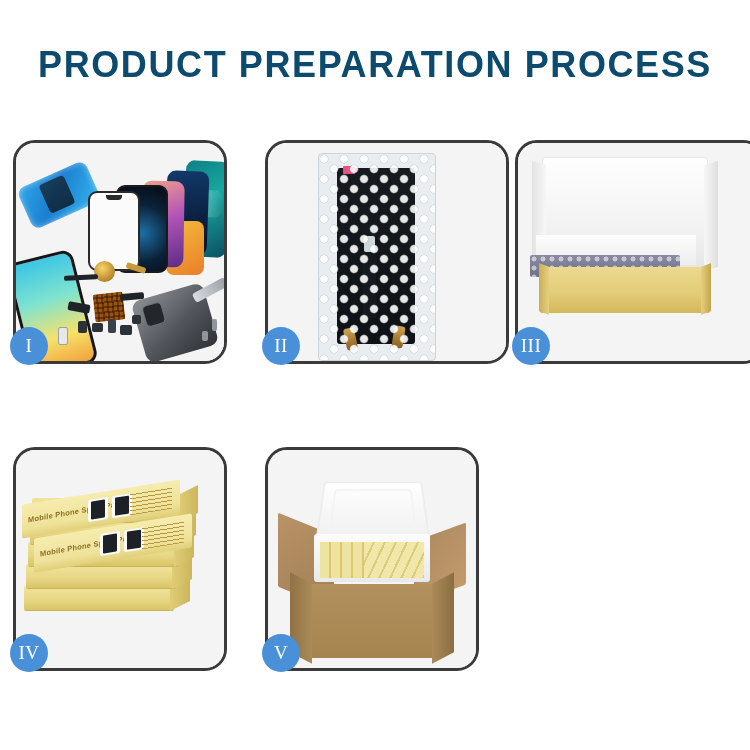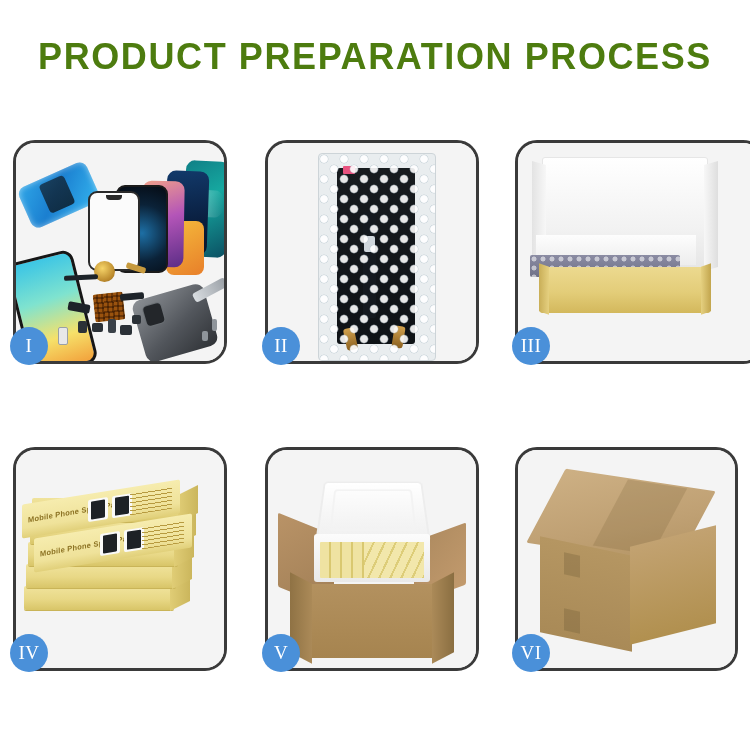--- a/index.html
+++ b/index.html
@@ -7,22 +7,22 @@
     width:750px;height:750px;
     background:#ffffff;
     font-family:"Liberation Sans","DejaVu Sans",sans-serif;
     overflow:hidden;
   }
   .page{position:relative;width:750px;height:750px;}
 
   
   .header{position:absolute;left:0;top:0;width:750px;text-align:center;}
   .title{
-    margin:0;padding-top:38px;
-    font-size:36px;font-weight:bold;color:#4d7c0f;
+    margin:8px;padding-top:38px;
+    font-size:36px;font-weight:bold;color:#0c4a6e;
     letter-spacing:1.6px;line-height:1.05;white-space:nowrap;
   }
   .subtitle{
     margin:0;padding-top:11px;
     font-size:15.5px;font-weight:normal;color:#1a1a1a;
     letter-spacing:0.15px;white-space:nowrap;
   }
 
   
   .grid{position:absolute;left:0;top:0;width:750px;height:750px;}
@@ -32,21 +32,21 @@
     border:3px solid #3a3a3a;
     border-radius:22px;
     box-sizing:border-box;
     overflow:visible;
   }
   .panel-inner{
     position:absolute;left:0;top:0;right:0;bottom:0;
     border-radius:19px;overflow:hidden;background:#f4f4f4;
   }
   .p1{left:13px;  top:140px; width:214px; height:224px;}
-  .p2{left:265px; top:140px; width:214px; height:224px;}
+  .p2{left:265px; top:140px; width:244px; height:224px;}
   .p3{left:515px; top:140px; width:250px; height:224px;}
   .p4{left:13px;  top:447px; width:214px; height:224px;}
   .p5{left:265px; top:447px; width:214px; height:224px;}
   .p6{left:515px; top:447px; width:223px; height:224px;}
 
   
   .badge{
     position:absolute;left:-6px;bottom:-4px;
     width:38px;height:38px;border-radius:50%;
     background:#4a90d9;
@@ -480,26 +480,15 @@
         <div class="c5-flapR"></div>
         <div class="c5-lid"></div>
         <div class="c5-foam"></div>
         <div class="c5-gold"></div>
         <div class="c5-gold2"></div>
         <div class="c5-body"></div>
       </div>
       <div class="badge">V</div>
     </div>
 
-    <div class="panel p6">
-      <div class="panel-inner">
-        <div class="c6-top"></div>
-        <div class="c6-seam"></div>
-        <div class="c6-front"></div>
-        <div class="c6-side"></div>
-        <div class="c6-tape1"></div>
-        <div class="c6-tape2"></div>
-      </div>
-      <div class="badge">VI</div>
-    </div>
 
   </div>
 </div>
 
 </body></html>

